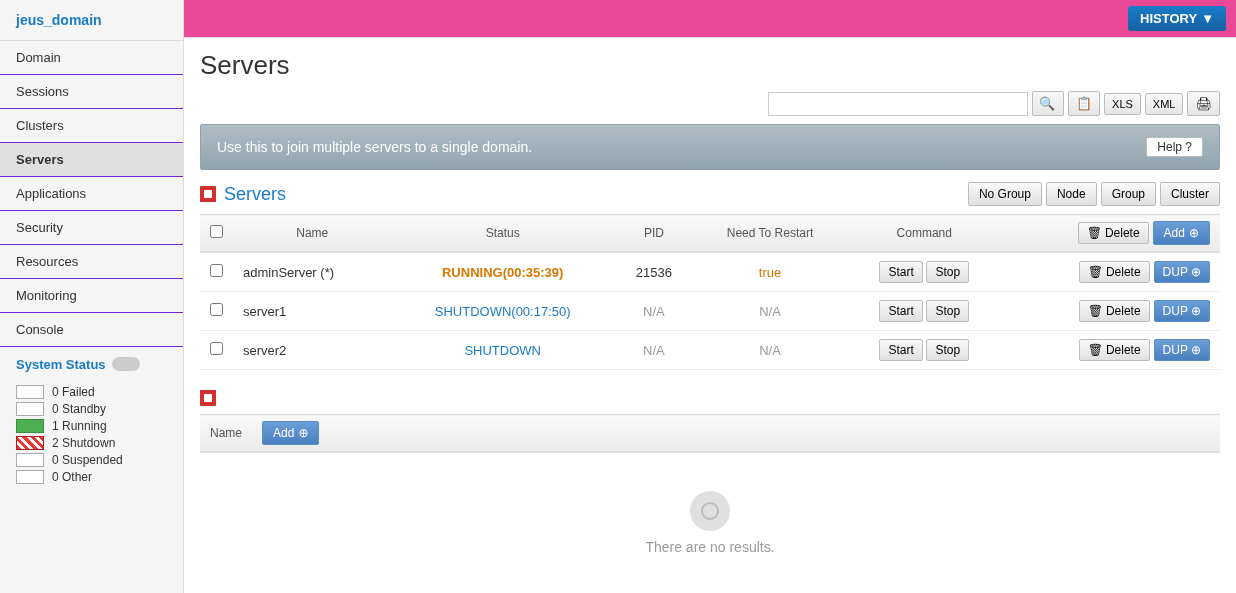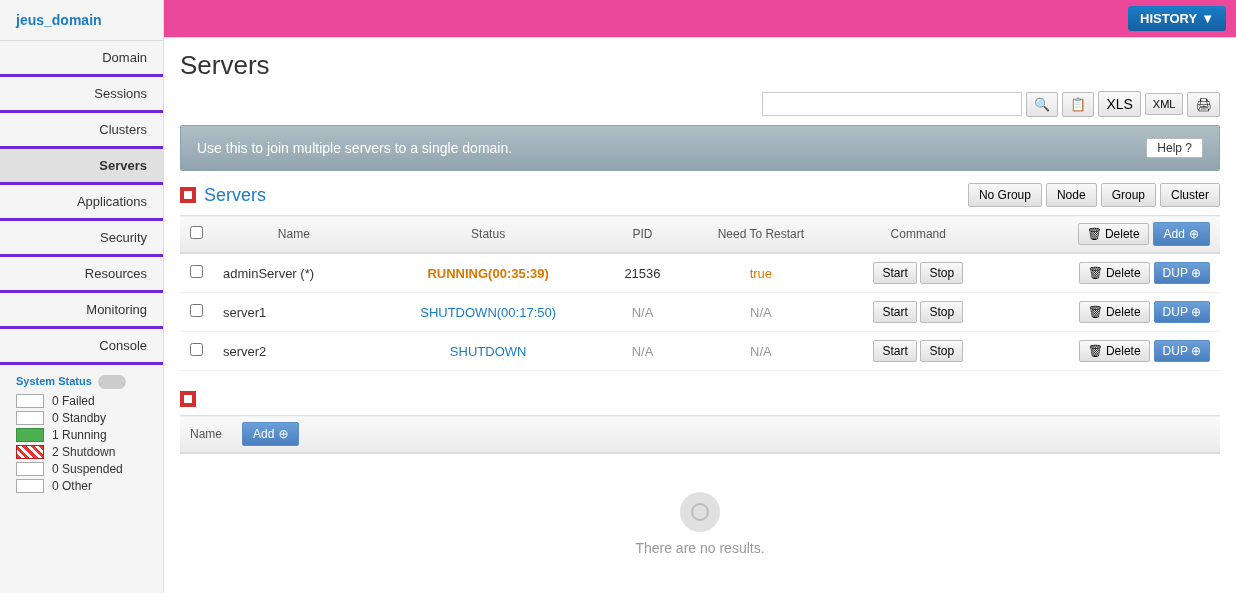--- a/index.html
+++ b/index.html
@@ -2,26 +2,26 @@
 <html><head>
   <meta charset="utf-8">
   <style>
     * { box-sizing: border-box; margin: 0; padding: 0; }
     body { font-family: Arial, sans-serif; font-size: 13px; background: #f0f0f0; color: #333; }
 
     
     .app-wrapper { display: flex; height: 593px; width: 1236px; overflow: hidden; }
 
     
-    .sidebar { width: 164px; background: #f5f5f5; border-right: 1px solid #ddd; flex-shrink: 0; }
+    .sidebar { width: 184px; background: #f5f5f5; border-right: 1px solid #ddd; flex-shrink: 0; }
     .sidebar-title { color: #1a7cc7; font-weight: bold; font-size: 14px; padding: 12px 16px; border-bottom: 1px solid #ddd; }
-    .sidebar-item { padding: 9px 16px; border-bottom: 3px solid #6d28d9; cursor: pointer; color: #333; font-size: 13px; text-align: right; }
+    .sidebar-item { padding: 9px 16px; border-bottom: 1px solid #6d28d9; cursor: pointer; color: #333; font-size: 13px; }
     .sidebar-item.active { background: #e0e0e0; font-weight: bold; color: #333; }
     .sidebar-system-status { padding: 10px 16px; }
-    .sidebar-system-status-title { font-size: 11px; font-weight: bold; color: #1a7cc7; display: flex; gap: 6px; margin-bottom: 5px; }
+    .sidebar-system-status-title { font-size: 13px; font-weight: bold; color: #1a7cc7; display: flex; gap: 6px; margin-bottom: 13px; }
     .status-toggle { width: 28px; height: 14px; background: #ccc; border-radius: 7px; display: inline-block; }
     .status-row { display: flex; align-items: flex-end; gap: 8px; margin: 3px 0; font-size: 12px; }
     .status-indicator { width: 28px; height: 14px; border: 1px solid #aaa; background: #fff; flex-shrink: 0; }
     .status-indicator.running { background: #4caf50; border-color: #388e3c; }
     .status-indicator.shutdown { background: repeating-linear-gradient(45deg, #e53935, #e53935 3px, #fff 3px, #fff 6px); border-color: #b71c1c; }
 
     
     .main { flex: 1; background: #fff; overflow-y: auto; }
 
     
@@ -141,21 +141,21 @@
     </div>
 
     <div class="content">
 
       <h1 class="page-title">Servers</h1>
 
       <div class="toolbar">
         <input type="text" class="search-input" placeholder="" style="">
         <button class="toolbar-icon-btn">🔍</button>
         <button class="toolbar-icon-btn">📋</button>
-        <button class="toolbar-icon-btn" style="font-size:14px;">XLS</button>
+        <button class="toolbar-icon-btn" style="font-size:11px;">XLS</button>
         <button class="toolbar-icon-btn" style="font-size:11px;">XML</button>
         <button class="toolbar-icon-btn">🖨</button>
       </div>
 
       <div class="info-banner">
         <span class="info-banner-text">Use this to join multiple servers to a single domain.</span>
         <button class="help-btn">Help ?</button>
       </div>
 
       <div class="section-header">

